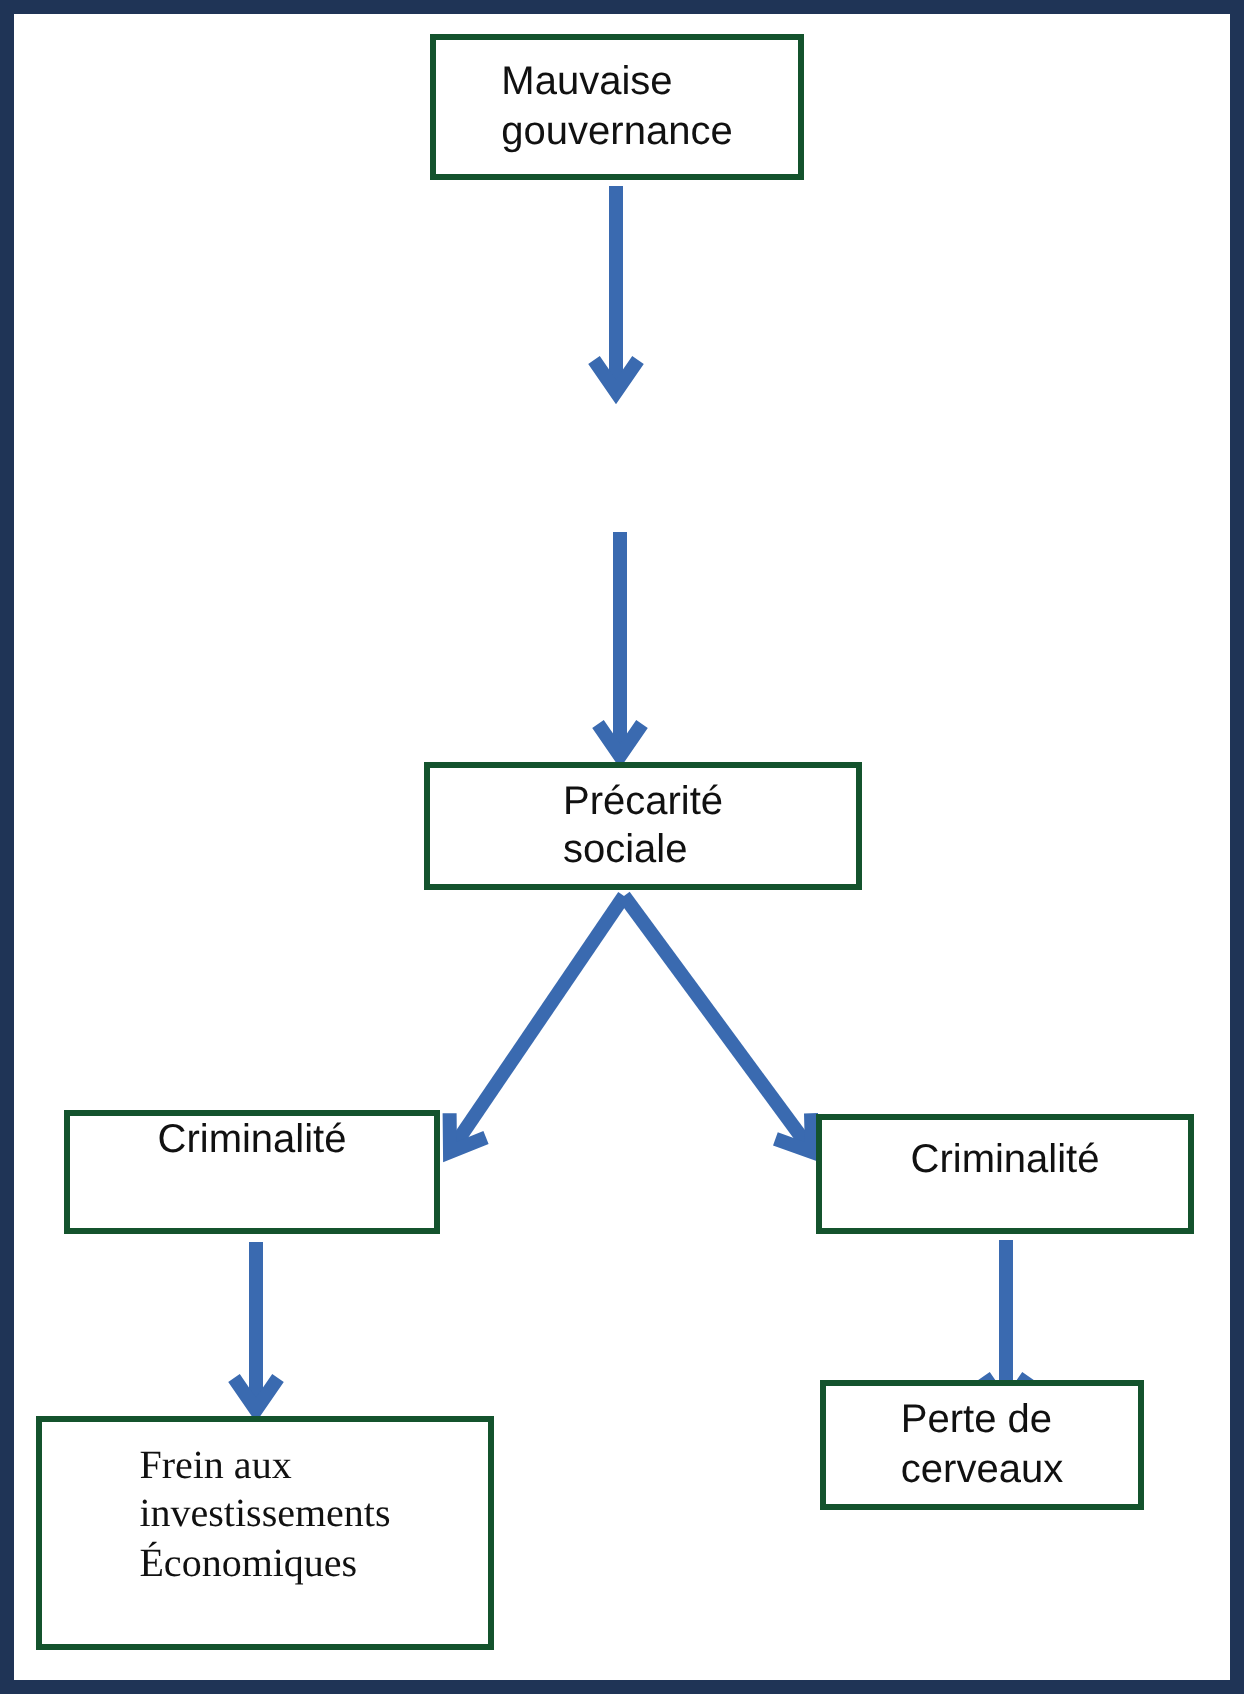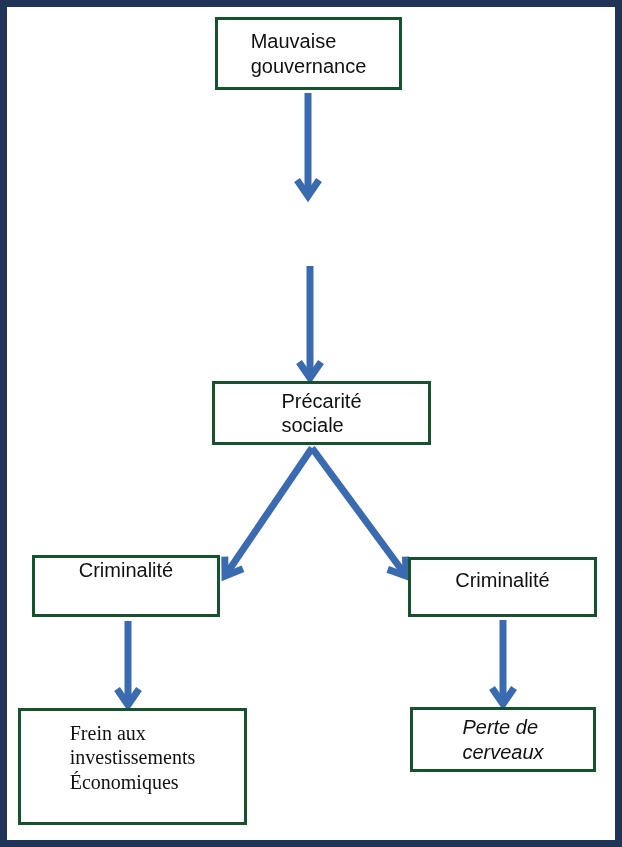--- a/index.html
+++ b/index.html
@@ -100,19 +100,19 @@
   <div class="node top-align" style="left:408px; top:557px; width:189px; height:60px; padding-top:8px;">
     <span class="label">Criminalité</span>
   </div>
 
   <div class="node top-align" style="left:18px; top:708px; width:229px; height:117px; padding-top:10px;font-family:Liberation Serif, serif;">
     <span class="label">Frein aux
 investissements
 Économiques</span>
   </div>
 
-  <div class="node" style="left:410px; top:707px; width:186px; height:65px;font-style:italic;">
+  <div class="node" style="left:410px; top:690px; width:162px; height:65px;">
     <span class="label">Perte de
 cerveaux</span>
   </div>
 
   <div class="frame"></div>
 </div>
 
 </body></html>

